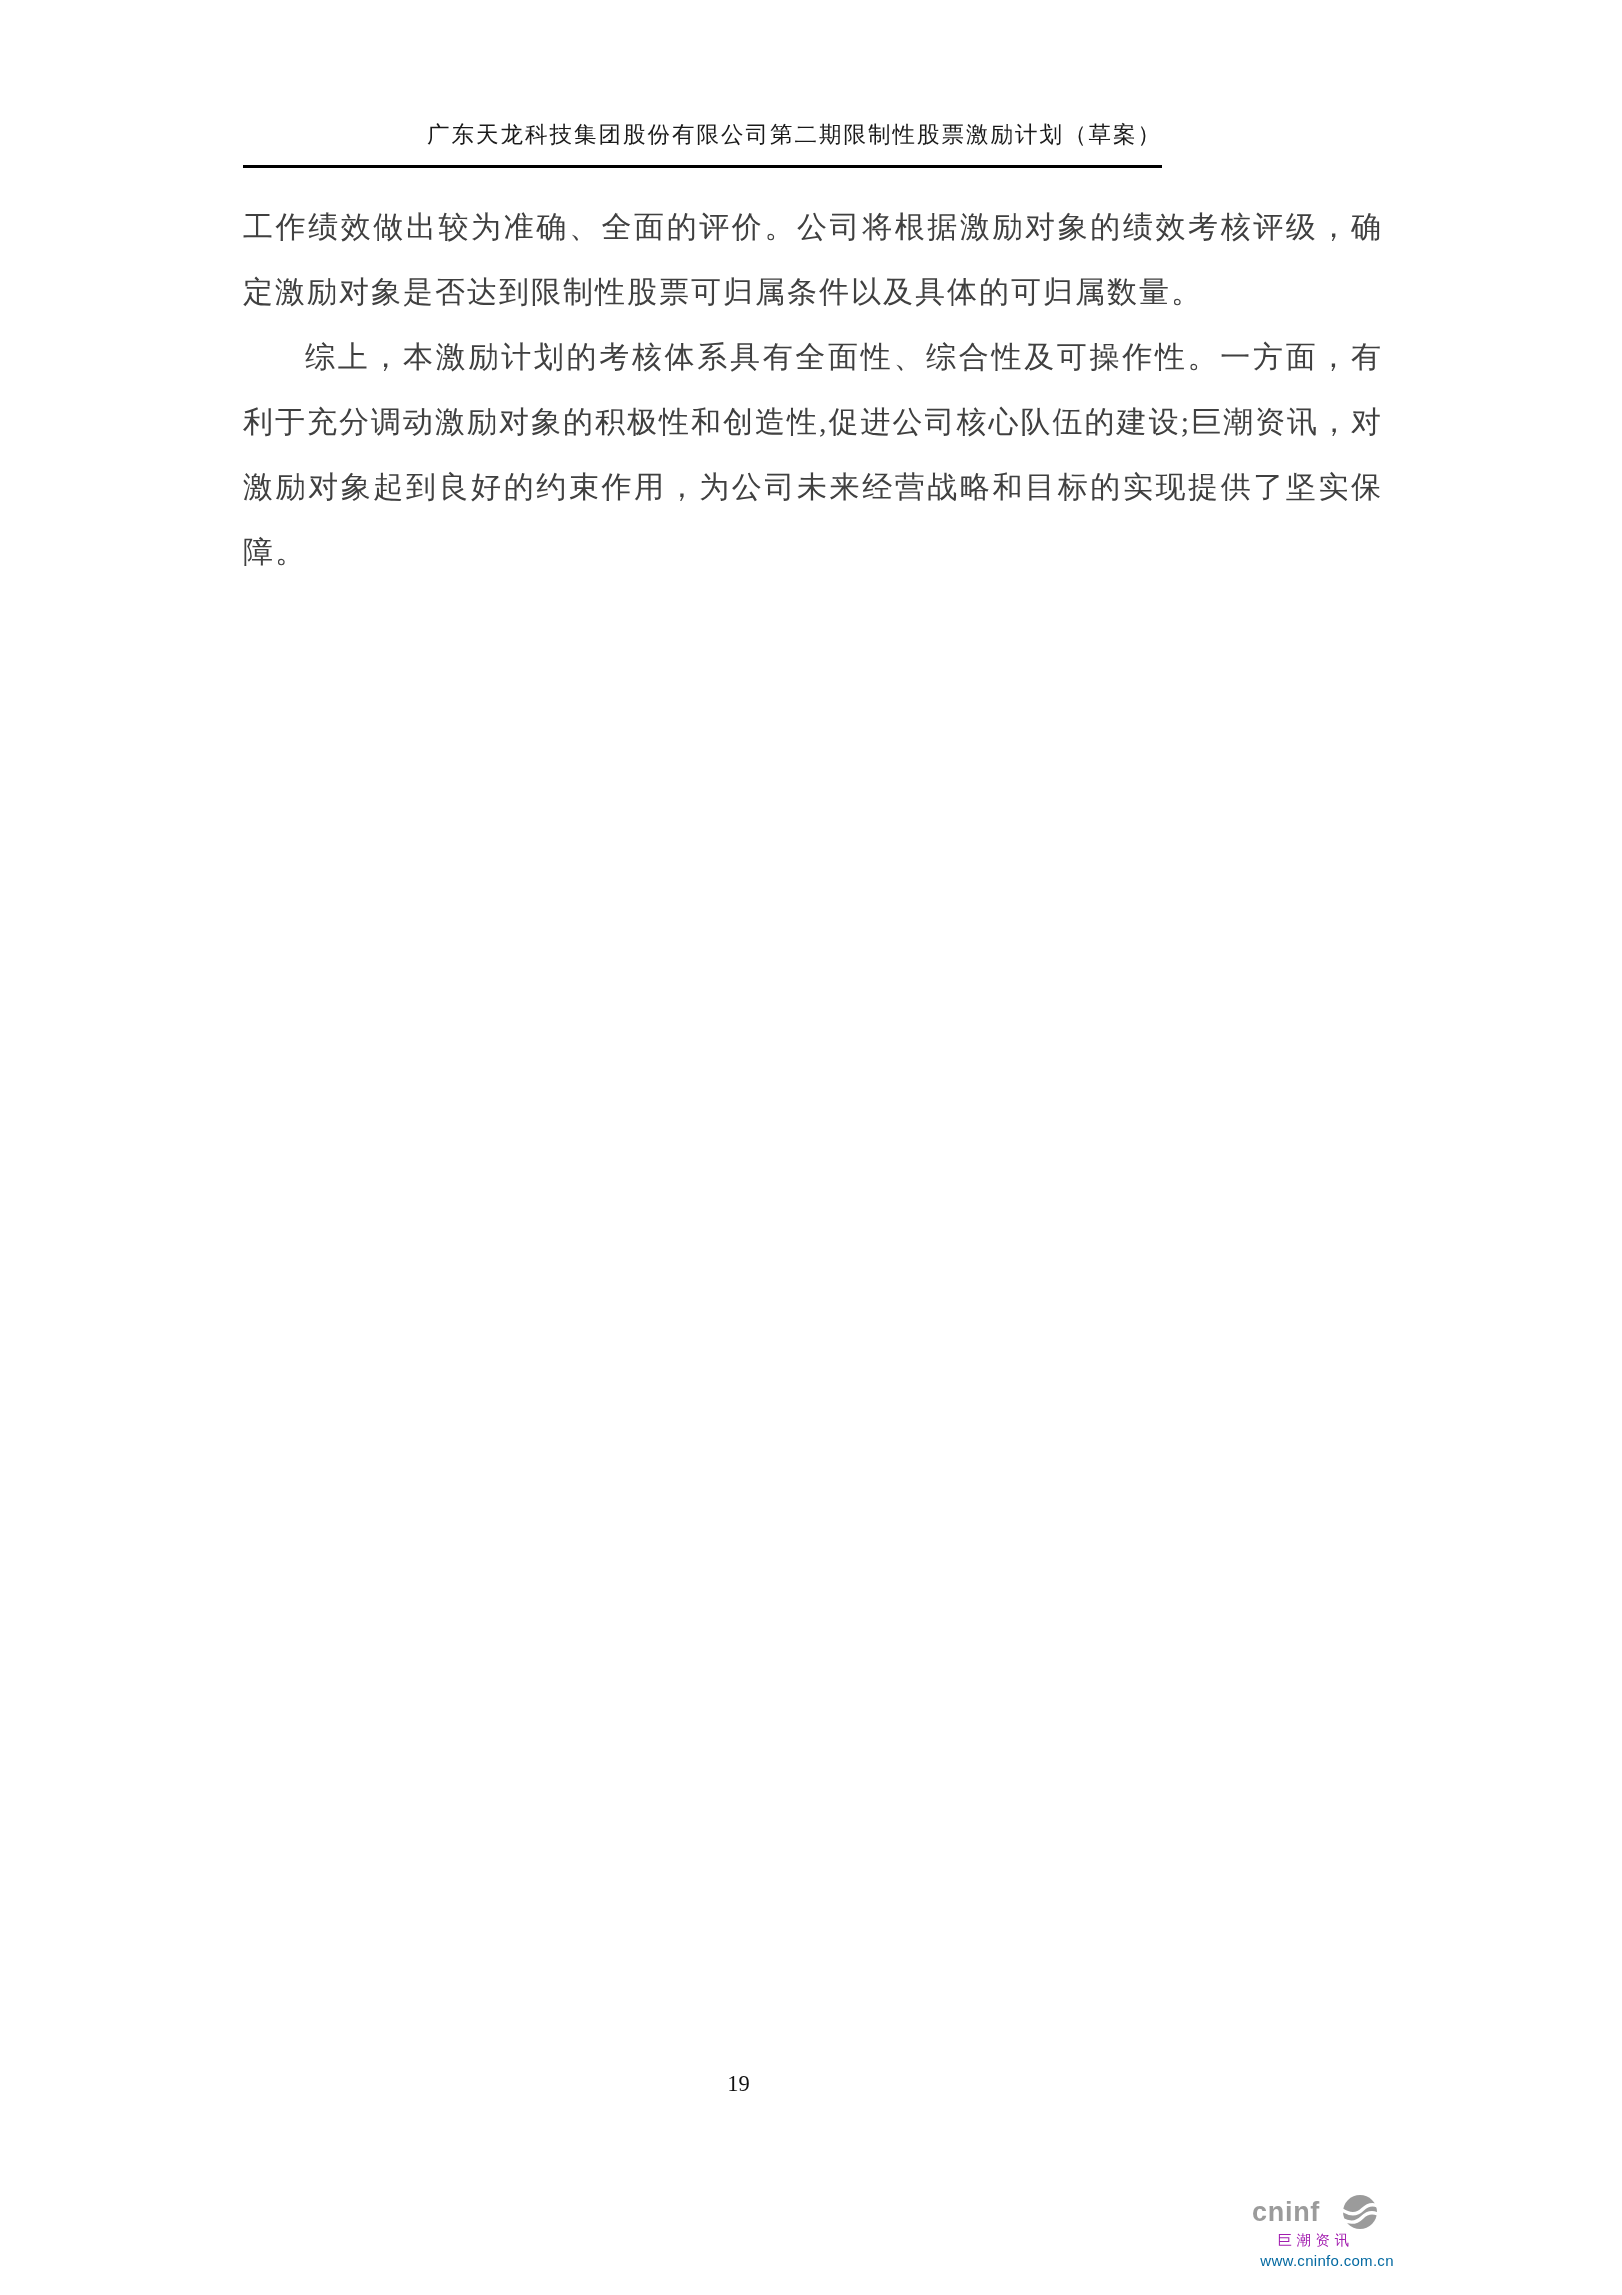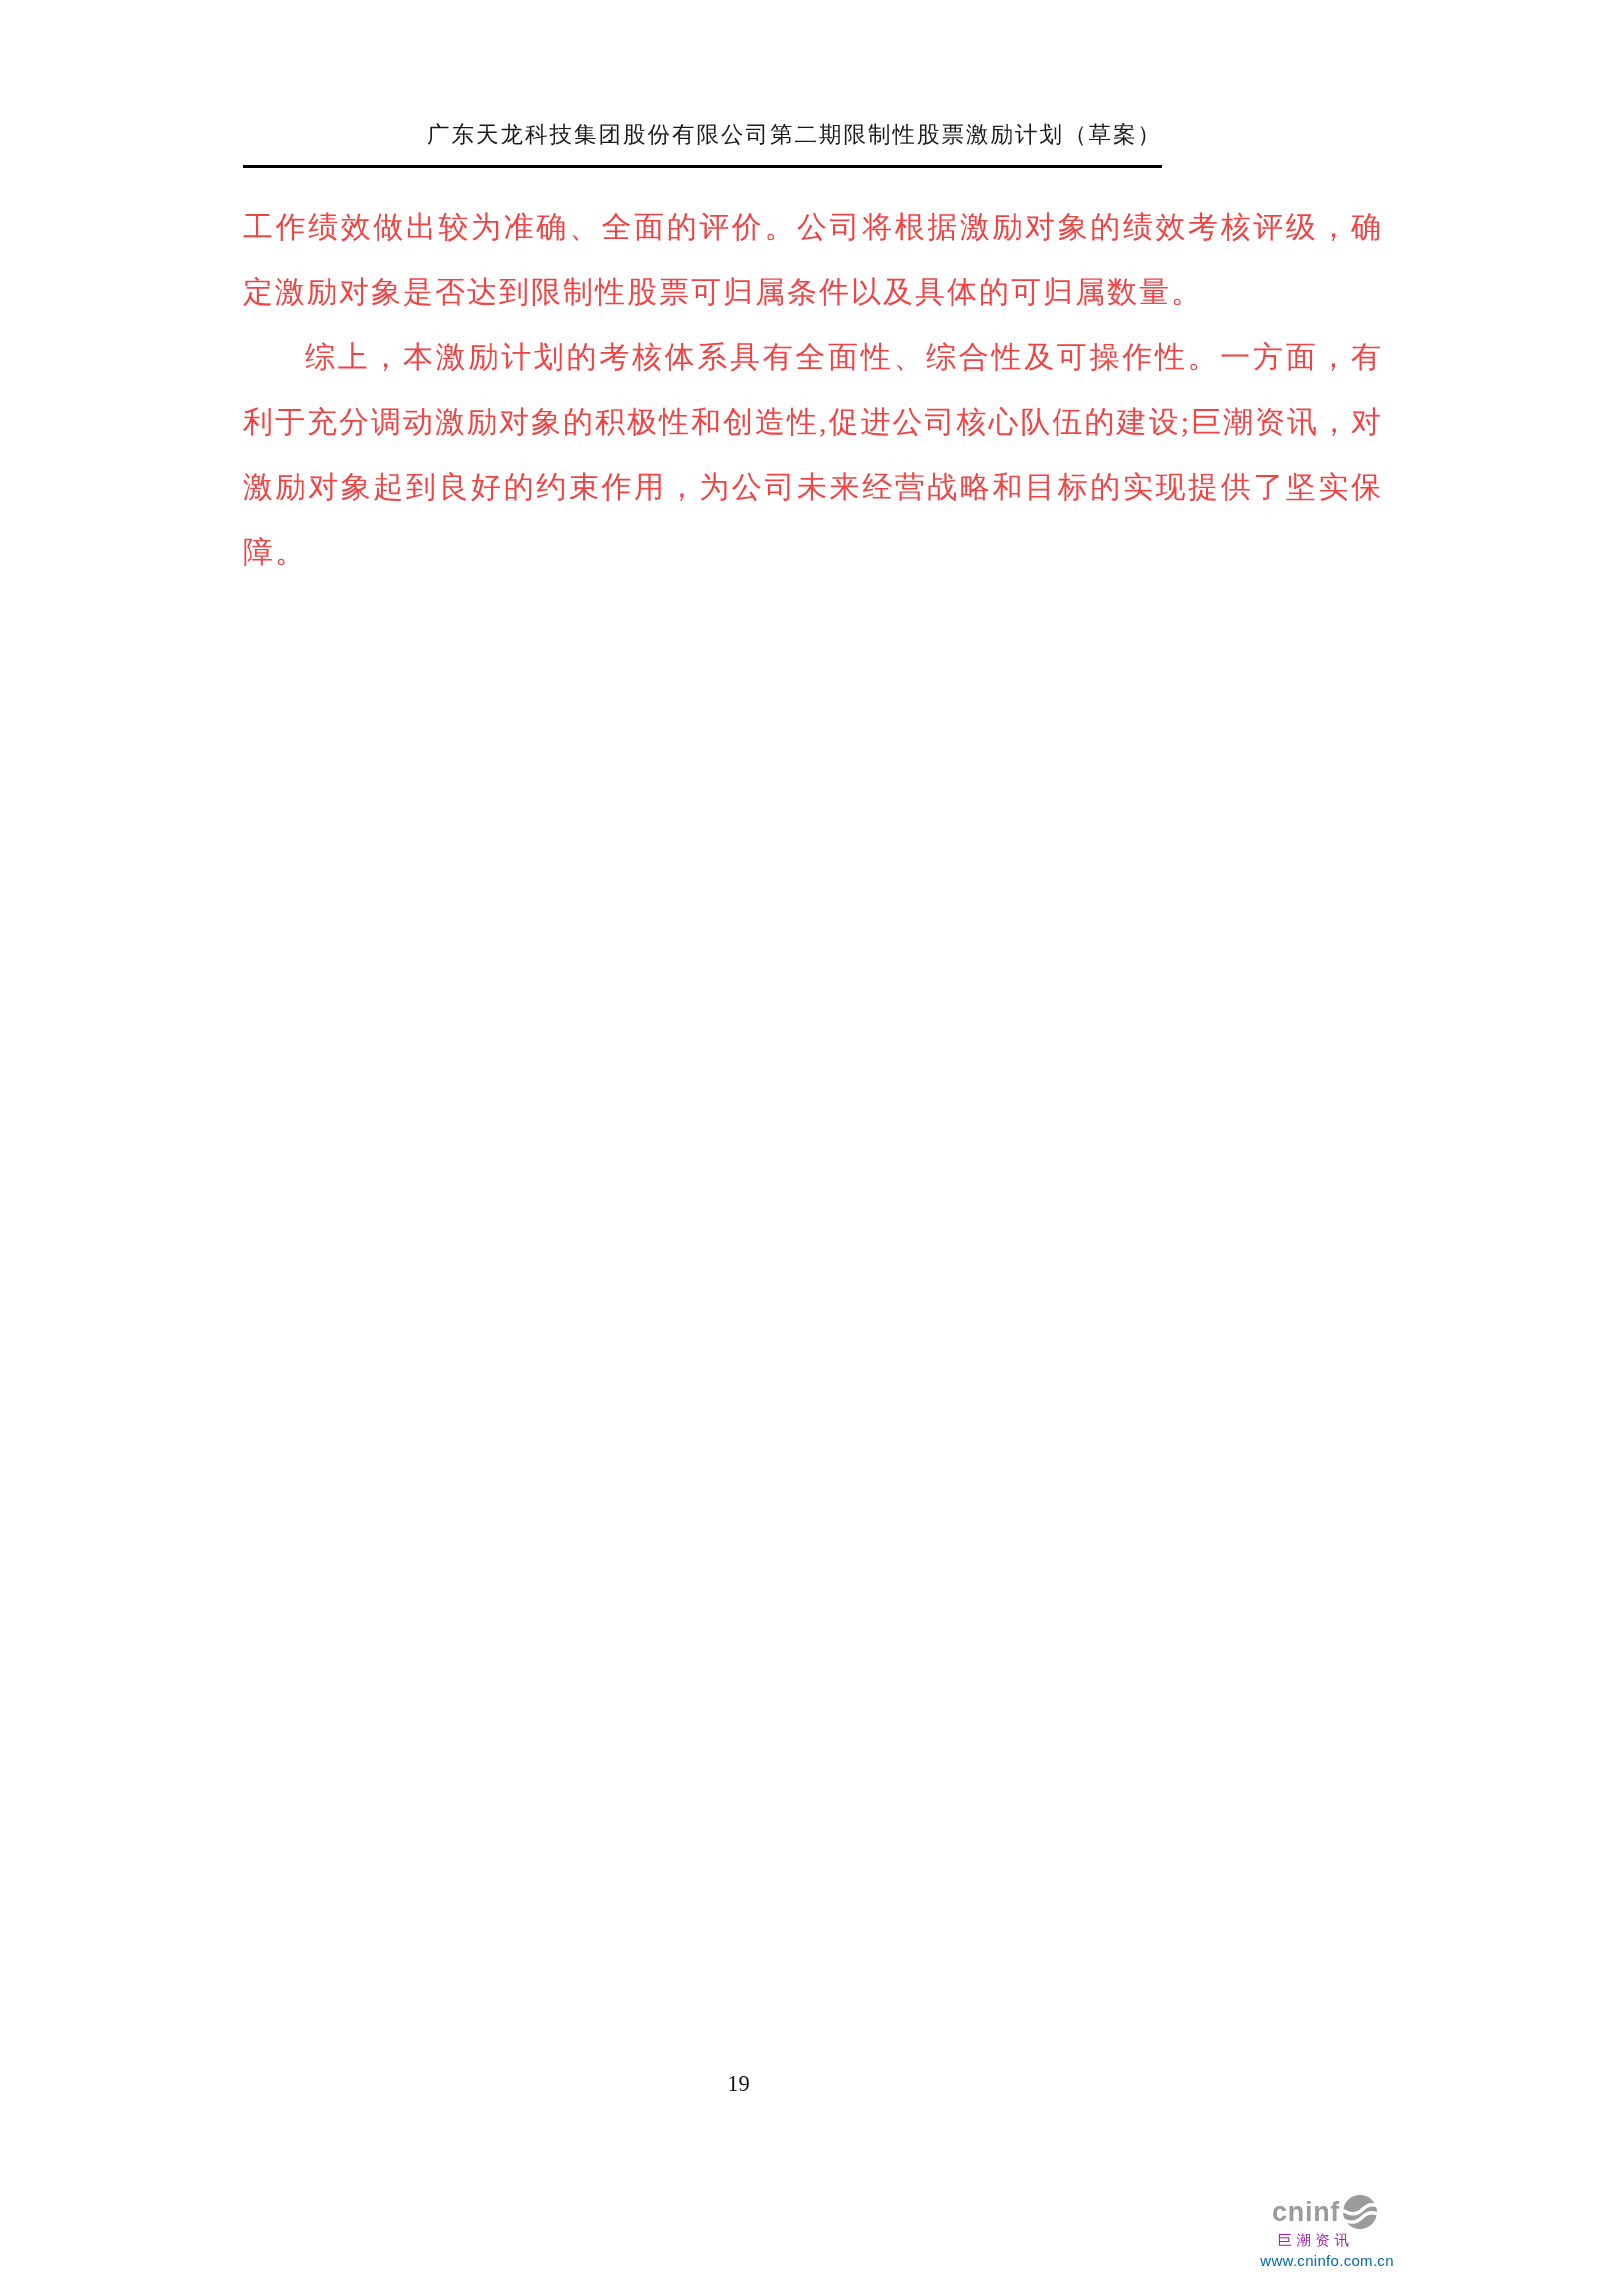--- a/index.html
+++ b/index.html
@@ -41,21 +41,21 @@
   
   .doc-body {
     position: absolute;
     top: 194px;
     left: 243px;
     width: 1140px;
     font-size: 30px;
     line-height: 65px;
     text-align: justify;
     letter-spacing: 2px;
-    color: #ef4444;
+    color: #404040;
   }
   .doc-body p.para {
     margin: 0;
     text-indent: 62px; 
   }
   .doc-body p.para.no-indent {
     text-indent: 0;
   }
 
   
@@ -76,20 +76,21 @@
     top: 2195px;
     right: 8.2px;
     width: 164px;
     font-family: "Liberation Sans", "DejaVu Sans", sans-serif;
   }
   .wm-row {
     display: flex;
     align-items: center;
     justify-content: flex-end;
     margin-right: 16.4px;
+    gap: 20px;
   }
   .wm-brand {
     font-size: 27px;
     font-weight: bold;
     letter-spacing: 0.7px;
     line-height: 1;
     color: #9b9b9b;
   }
   .wm-globe {
     display: inline-block;

